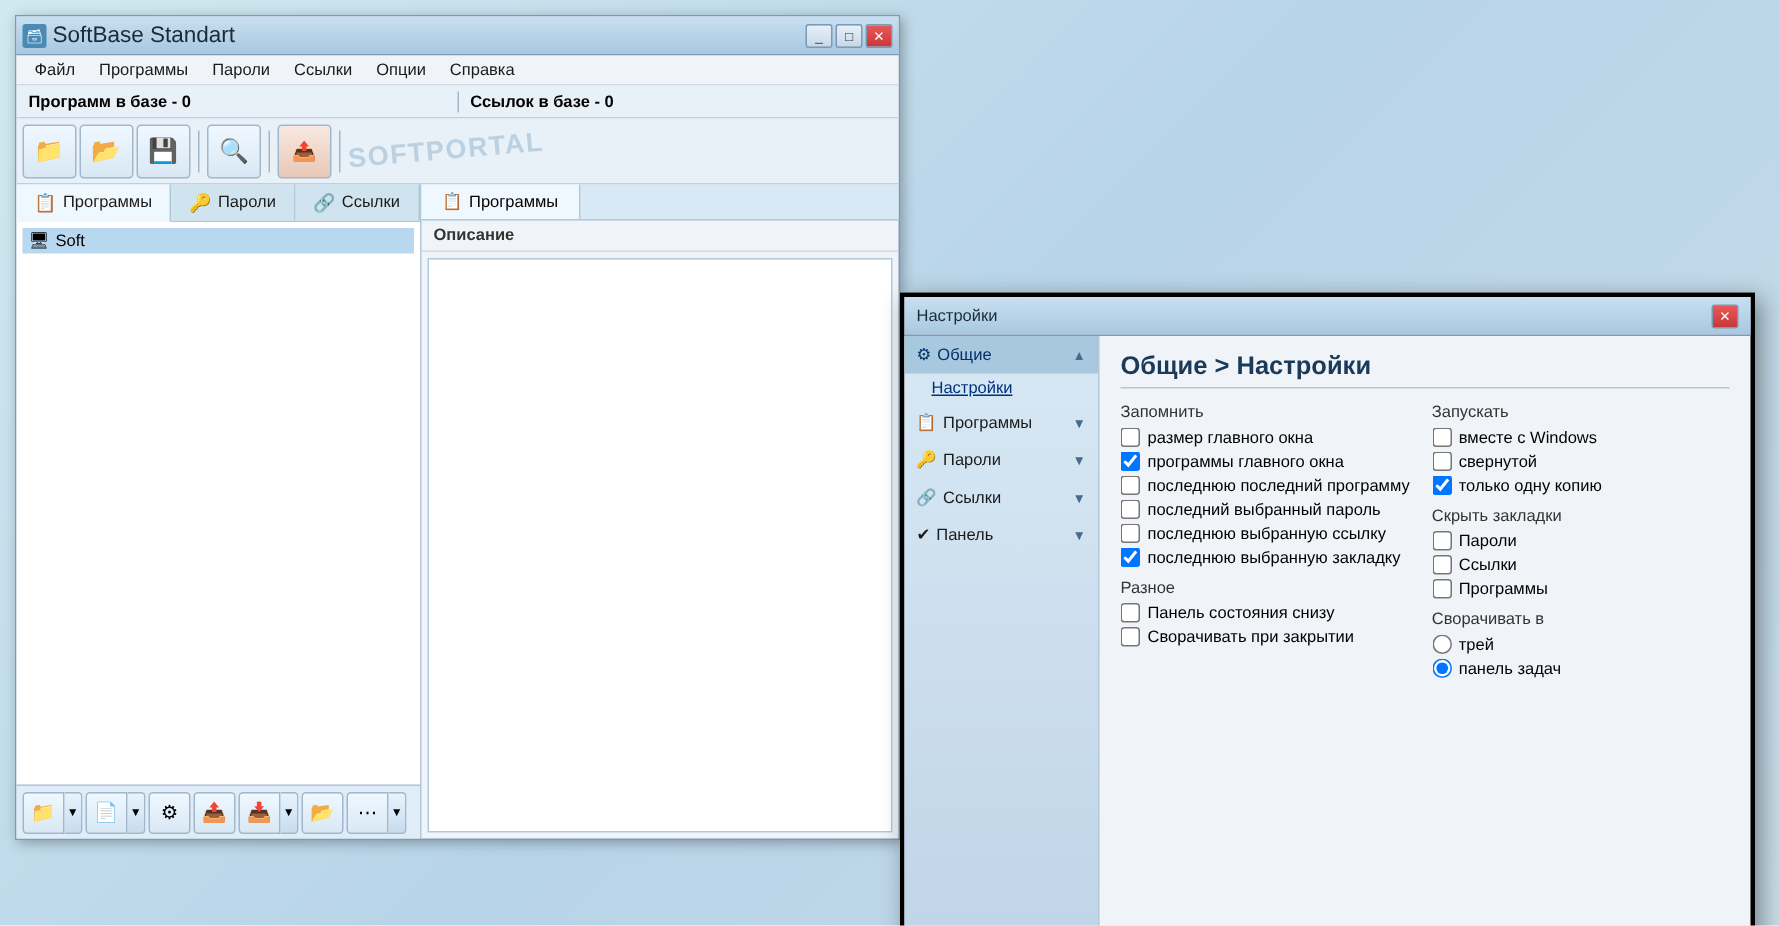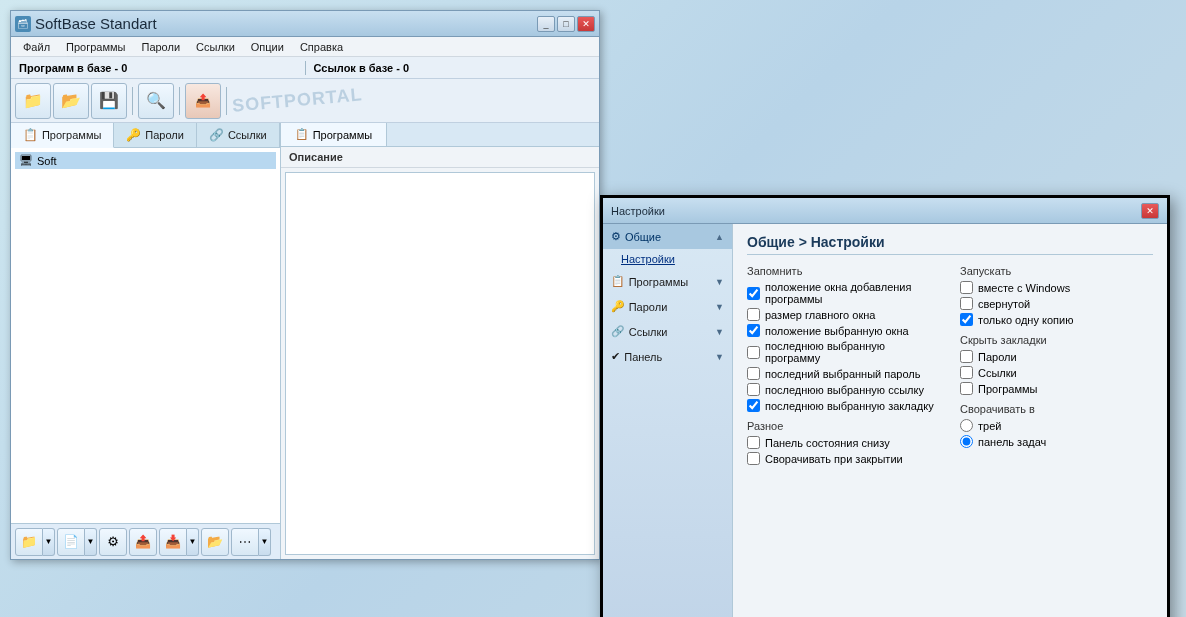--- a/index.html
+++ b/index.html
@@ -360,21 +360,21 @@
     }
 
     
     .settings-content {
       flex: 1;
       padding: 10px 14px;
       overflow-y: auto;
     }
 
     .settings-section-title {
-      font-size: 14px;
+      font-size: 17px;
       color: #1a3a5a;
       font-weight: bold;
       margin-bottom: 10px;
       border-bottom: 1px solid #b0c8d8;
       padding-bottom: 4px;
     }
 
     .checkbox-row {
       display: flex;
       align-items: center;
@@ -383,21 +383,21 @@
       font-size: 11px;
     }
 
     .checkbox-row input[type="checkbox"] {
       margin: 0;
     }
 
     .two-column {
       display: grid;
       grid-template-columns: 1fr 1fr;
-      gap: 0 20px;
+      gap: 0 9px;
     }
 
     .settings-group {
       margin-bottom: 8px;
     }
 
     .settings-group-title {
       font-size: 11px;
       color: #333;
       margin-bottom: 4px;
@@ -595,34 +595,30 @@
 
     <div class="settings-content">
       <div class="settings-section-title">Общие &gt; Настройки</div>
 
       <div class="two-column">
 
         <div>
           <div class="settings-group">
             <div class="settings-group-title">Запомнить</div>
             <div class="checkbox-row">
+              <input type="checkbox" style="">
+              <span>размер главного окна</span>
+            </div>
+            <div class="checkbox-row">
               <input type="checkbox" checked="" style="">
-              <span>положение окна добавления программы</span>
-            </div>
-            <div class="checkbox-row">
-              <input type="checkbox" style="">
-              <span>размер главного окна</span>
-            </div>
-            <div class="checkbox-row">
-              <input type="checkbox" checked="" style="">
-              <span>положение выбранную окна</span>
-            </div>
-            <div class="checkbox-row">
-              <input type="checkbox" style="">
-              <span>последнюю выбранную программу</span>
+              <span>программы главного окна</span>
+            </div>
+            <div class="checkbox-row">
+              <input type="checkbox" style="">
+              <span>последнюю последний программу</span>
             </div>
             <div class="checkbox-row">
               <input type="checkbox" style="">
               <span>последний выбранный пароль</span>
             </div>
             <div class="checkbox-row">
               <input type="checkbox" style="">
               <span>последнюю выбранную ссылку</span>
             </div>
             <div class="checkbox-row">

